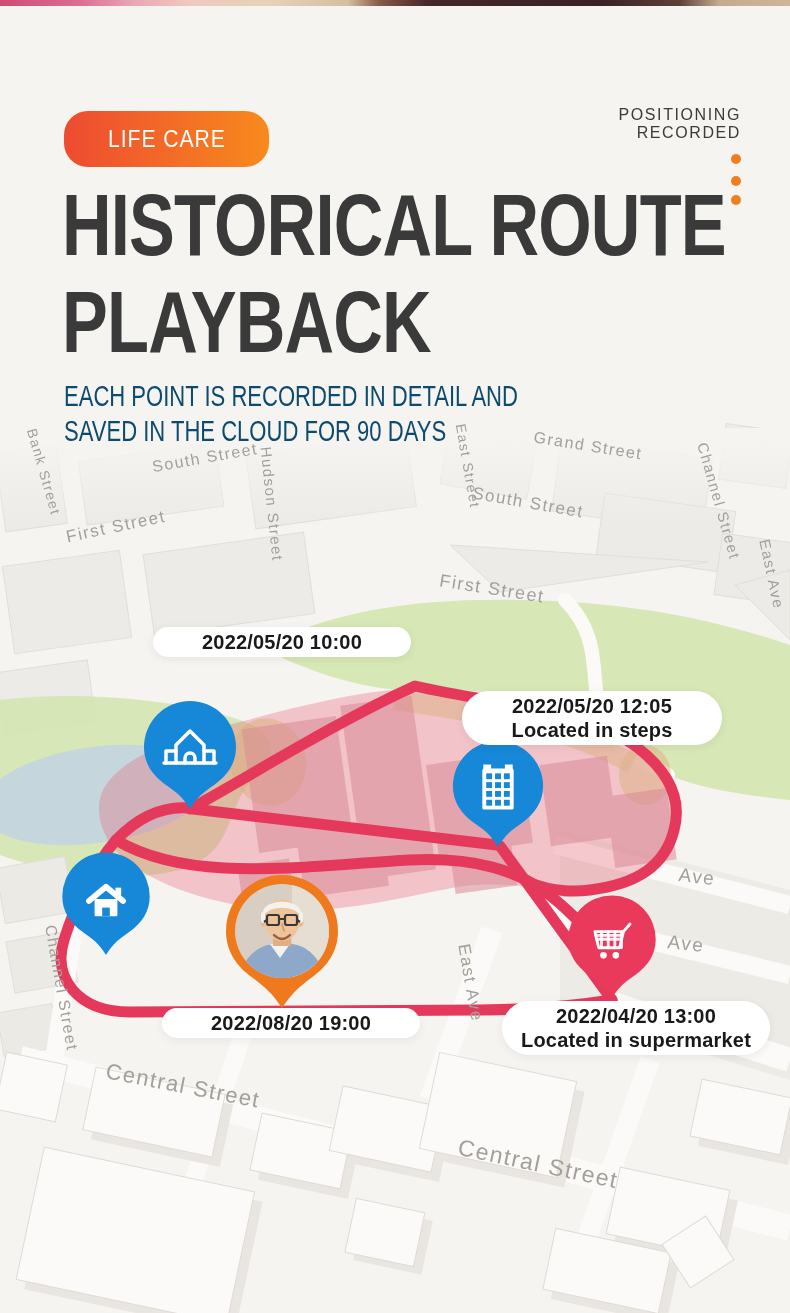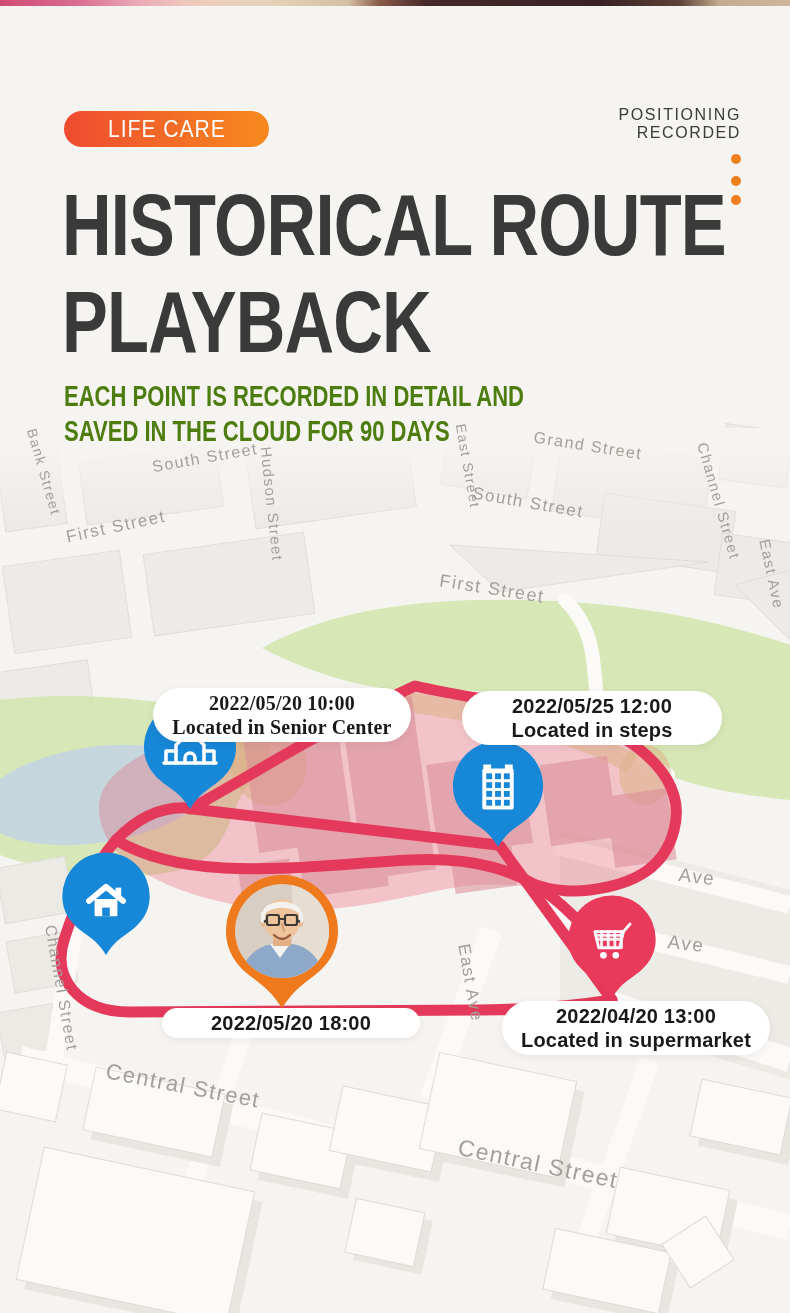--- a/index.html
+++ b/index.html
@@ -4,29 +4,29 @@
 <style>
   html,body{margin:0;padding:0;}
   body{font-family:"Liberation Sans", sans-serif; background:#f6f4f1;}
   #stage{position:relative;width:790px;height:1313px;overflow:hidden;background:#f6f4f1;}
 
   
   .top-strip{position:absolute;left:0;top:0;width:790px;height:6px;z-index:6;
     background:linear-gradient(90deg,#cf4b76 0%,#da6d92 10%,#eaa7b6 17%,#efcabc 24%,#e4d3ba 34%,#d4bfa3 44%,#8a5a48 48%,#46282a 54%,#382224 76%,#5e4036 86%,#c2ab8f 91%,#cdb69a 100%);}
 
   
-  .badge{position:absolute;left:64px;top:111px;width:205px;height:36px;border-radius:24px;
+  .badge{position:absolute;left:64px;top:111px;width:205px;height:56px;border-radius:24px;
     background:linear-gradient(90deg,#ee4b31,#f78a1d);display:flex;align-items:center;justify-content:center;z-index:6;}
   .badge span{color:#fff;font-size:23px;letter-spacing:1px;transform:scaleX(.92);}
   .product-name{position:absolute;right:49px;top:106px;text-align:right;color:#3b3b3b;
     font-size:16px;line-height:18px;letter-spacing:1.6px;z-index:6;}
   .dot{position:absolute;width:10px;height:10px;border-radius:50%;background:#ef7f1e;left:731px;z-index:6;}
   .title{position:absolute;left:62px;top:176px;z-index:6;color:#3a3a3a;font-weight:bold;}
   .title .ln{font-size:88px;line-height:97px;letter-spacing:-1px;transform:scaleX(.78);transform-origin:left center;white-space:nowrap;}
-  .subtitle{position:absolute;left:64px;top:379px;z-index:6;color:#4d7c0f;font-weight:bold;}
+  .subtitle{position:absolute;left:64px;top:379px;z-index:6;color:#0c4a6e;font-weight:normal;}
   .subtitle .ln{font-size:29px;line-height:35px;transform:scaleX(.76);transform-origin:left center;white-space:nowrap;}
 
   
   #map-base{position:absolute;left:0;top:0;z-index:1;}
   .map-fade{position:absolute;left:0;top:428px;width:790px;height:95px;z-index:1;
     background:linear-gradient(#f6f4f1 12%,rgba(246,244,241,0));}
   .street-label{position:absolute;color:#a3a09a;letter-spacing:1.5px;white-space:nowrap;z-index:2;
     transform:translate(-50%,-50%) rotate(var(--rot));}
   #pins{position:absolute;left:0;top:0;z-index:3;}
   .callout{position:absolute;background:#fff;border-radius:28px;text-align:center;z-index:4;
@@ -236,30 +236,29 @@
           <rect x="3" y="-21" width="12" height="10" rx="2"></rect>
           <path d="M -3 -17 H 3"></path>
           <path d="M -15 -16 L -18 -14 M 15 -16 L 18 -14"></path>
         </g>
         <path d="M 0 -12 L 2 -5" stroke="#d79c72" stroke-width="2" fill="none" stroke-linecap="round"></path>
         <path d="M -8 -1 Q 0 7 8 -1" stroke="#9c5e40" stroke-width="2.4" fill="none" stroke-linecap="round"></path>
       </g>
     </g>
   </svg>
 
-  <div class="callout" style="left:153px;top:688px;width:258px;font-family:Liberation Serif, serif;">
+  <div class="callout" style="left:153px;top:627px;width:258px;">
     <div>2022/05/20 10:00</div>
-    <div>Located in Senior Center</div>
   </div>
   <div class="callout" style="left:462px;top:691px;width:260px;">
-    <div>2022/05/25 12:00</div>
+    <div>2022/05/20 12:05</div>
     <div>Located in steps</div>
   </div>
   <div class="callout" style="left:162px;top:1008px;width:258px;">
-    <div>2022/05/20 18:00</div>
+    <div>2022/08/20 19:00</div>
   </div>
   <div class="callout" style="left:502px;top:1001px;width:268px;">
     <div>2022/04/20 13:00</div>
     <div>Located in supermarket</div>
   </div>
 
   <div class="top-strip"></div>
 
   <div class="badge">
     <span>LIFE CARE</span>

